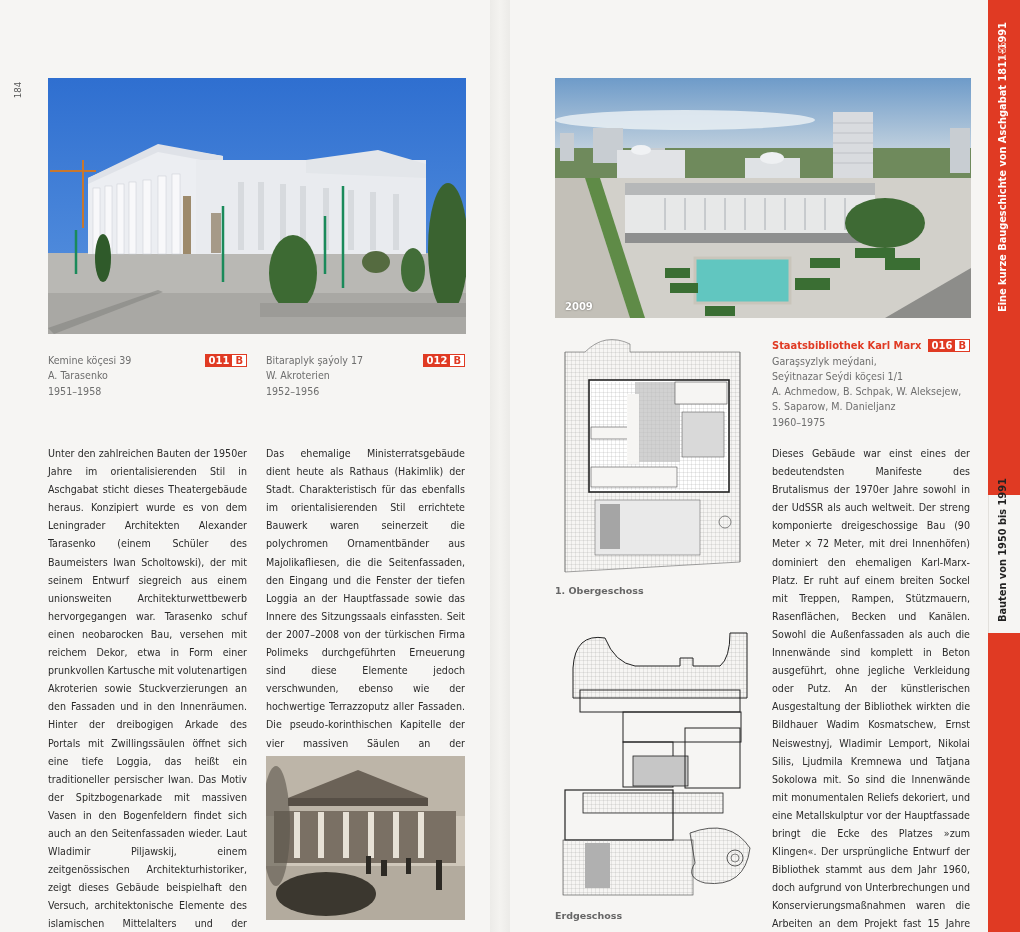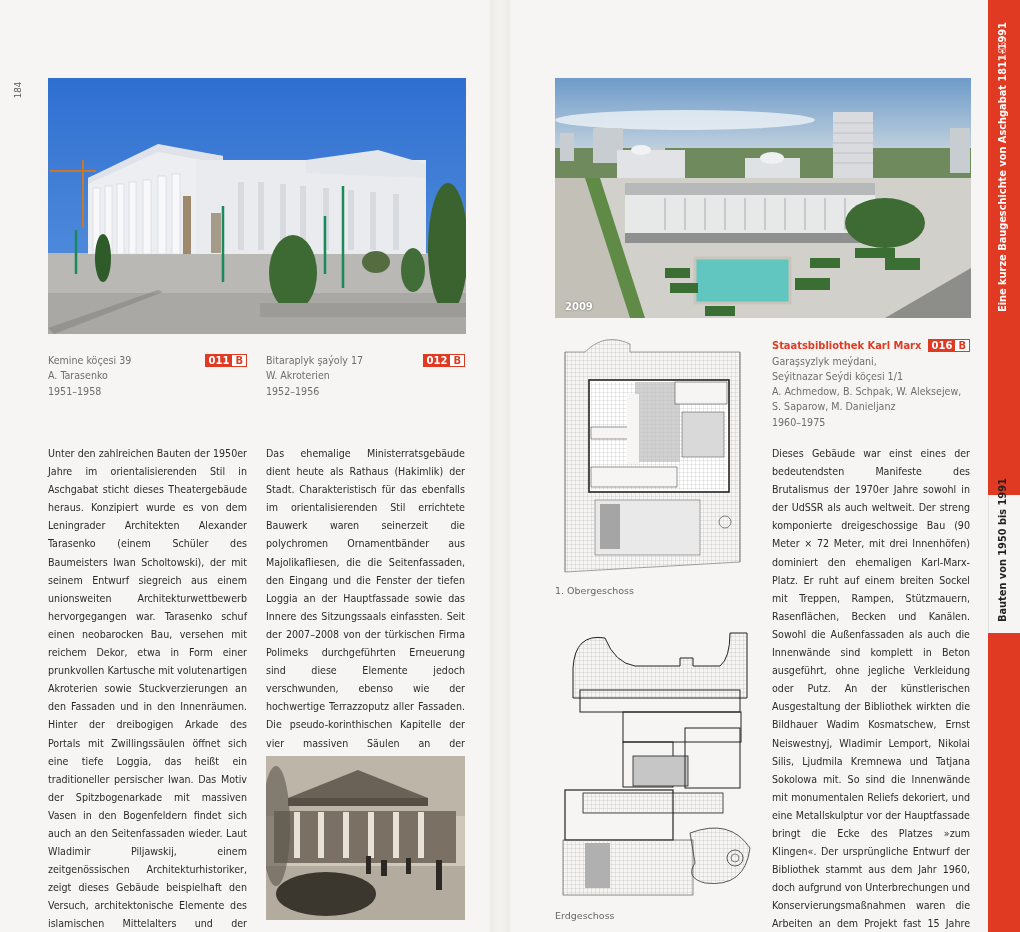--- a/index.html
+++ b/index.html
@@ -21,21 +21,21 @@
   .entry-head { position:relative; }
   .entry-title { color:#e03a23; font-weight:bold; font-size:11px; line-height:15.5px; }
   .entry-meta { color:#6e6e6e; font-size:10.6px; line-height:15.3px; }
   .badge { position:absolute; right:0; top:1px; display:flex; height:13px; border:1.2px solid #e03a23; font-family:"DejaVu Sans", sans-serif; font-weight:bold; font-size:10px; line-height:11px; }
   .badge-num { background:#e03a23; color:#fff; padding:0 3px; }
   .badge-letter { background:#fff; color:#e03a23; padding:0 3px; }
 
   .body-text { position:absolute; font-size:10.6px; line-height:18.1px; color:#2a2a2a; text-align:justify; hyphens:manual; }
   .body-text p { margin:0; }
 
-  .plan-caption { position:absolute; font-size:9.5px; font-weight:normal; color:#666; font-family:"DejaVu Sans", sans-serif; }
+  .plan-caption { position:absolute; font-size:9.5px; font-weight:bold; color:#666; font-family:"DejaVu Sans", sans-serif; }
 
   .side-tab { position:absolute; left:988px; width:32px; }
   .side-tab-red { background:#e03a23; }
   .side-tab-white { background:#f6f5f3; border-left:1px solid #e2e0dc; }
   .side-vert { position:absolute; white-space:nowrap; font-family:"DejaVu Sans", sans-serif; font-weight:bold; font-size:9.8px;
     transform:rotate(-90deg); transform-origin:left top; }
 </style>
 </head>
 <body>
 

